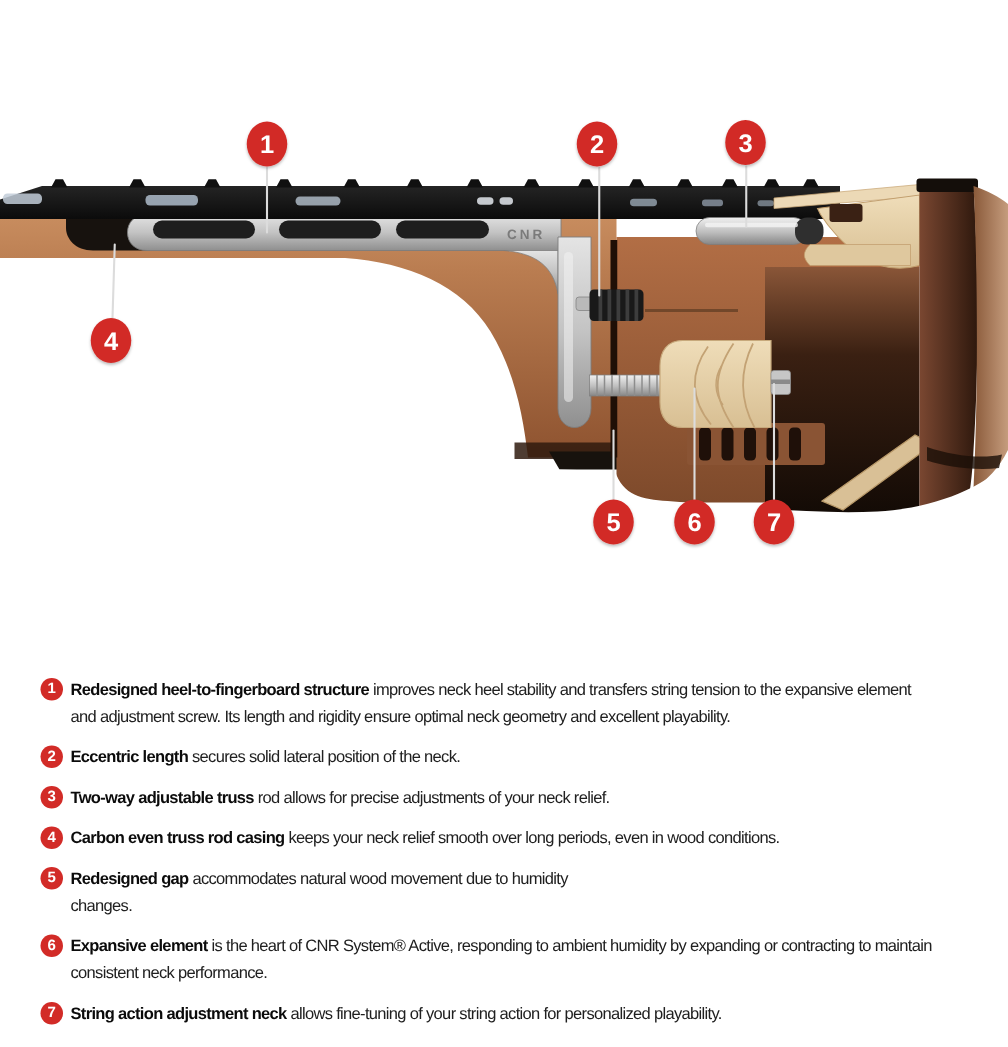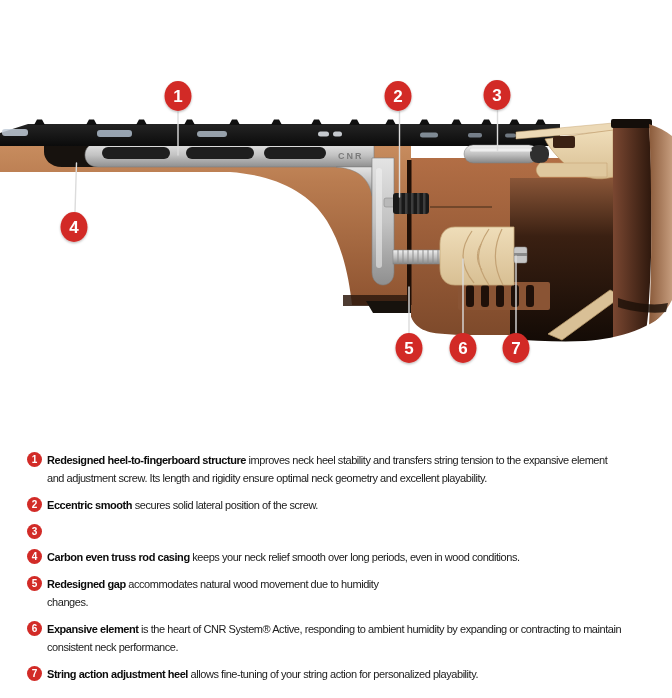--- a/index.html
+++ b/index.html
@@ -219,36 +219,37 @@
 </svg>
 
 <div class="legend">
   <div class="item">
     <span class="badge">1</span>
     <p class="txt"><b>Redesigned heel-to-fingerboard structure</b><span> improves neck heel stability and transfers string tension to the expansive element
 and adjustment screw. Its length and rigidity ensure optimal neck geometry and excellent playability.</span></p>
   </div>
   <div class="item">
     <span class="badge">2</span>
-    <p class="txt"><b>Eccentric smooth</b><span> secures solid lateral position of the screw.</span></p>
+    <p class="txt"><b>Eccentric length</b><span> secures solid lateral position of the neck.</span></p>
   </div>
   <div class="item">
     <span class="badge">3</span>
+    <p class="txt"><b>Two-way adjustable truss</b><span> rod allows for precise adjustments of your neck relief.</span></p>
   </div>
   <div class="item">
     <span class="badge">4</span>
     <p class="txt"><b>Carbon even truss rod casing</b><span> keeps your neck relief smooth over long periods, even in wood conditions.</span></p>
   </div>
   <div class="item">
     <span class="badge">5</span>
     <p class="txt"><b>Redesigned gap</b><span> accommodates natural wood movement due to humidity
 changes.</span></p>
   </div>
   <div class="item">
     <span class="badge">6</span>
     <p class="txt"><b>Expansive element</b><span> is the heart of CNR System® Active, responding to ambient humidity by expanding or contracting to maintain
 consistent neck performance.</span></p>
   </div>
   <div class="item">
     <span class="badge">7</span>
-    <p class="txt"><b>String action adjustment heel</b><span> allows fine-tuning of your string action for personalized playability.</span></p>
+    <p class="txt"><b>String action adjustment neck</b><span> allows fine-tuning of your string action for personalized playability.</span></p>
   </div>
 </div>
 
 </body></html>

